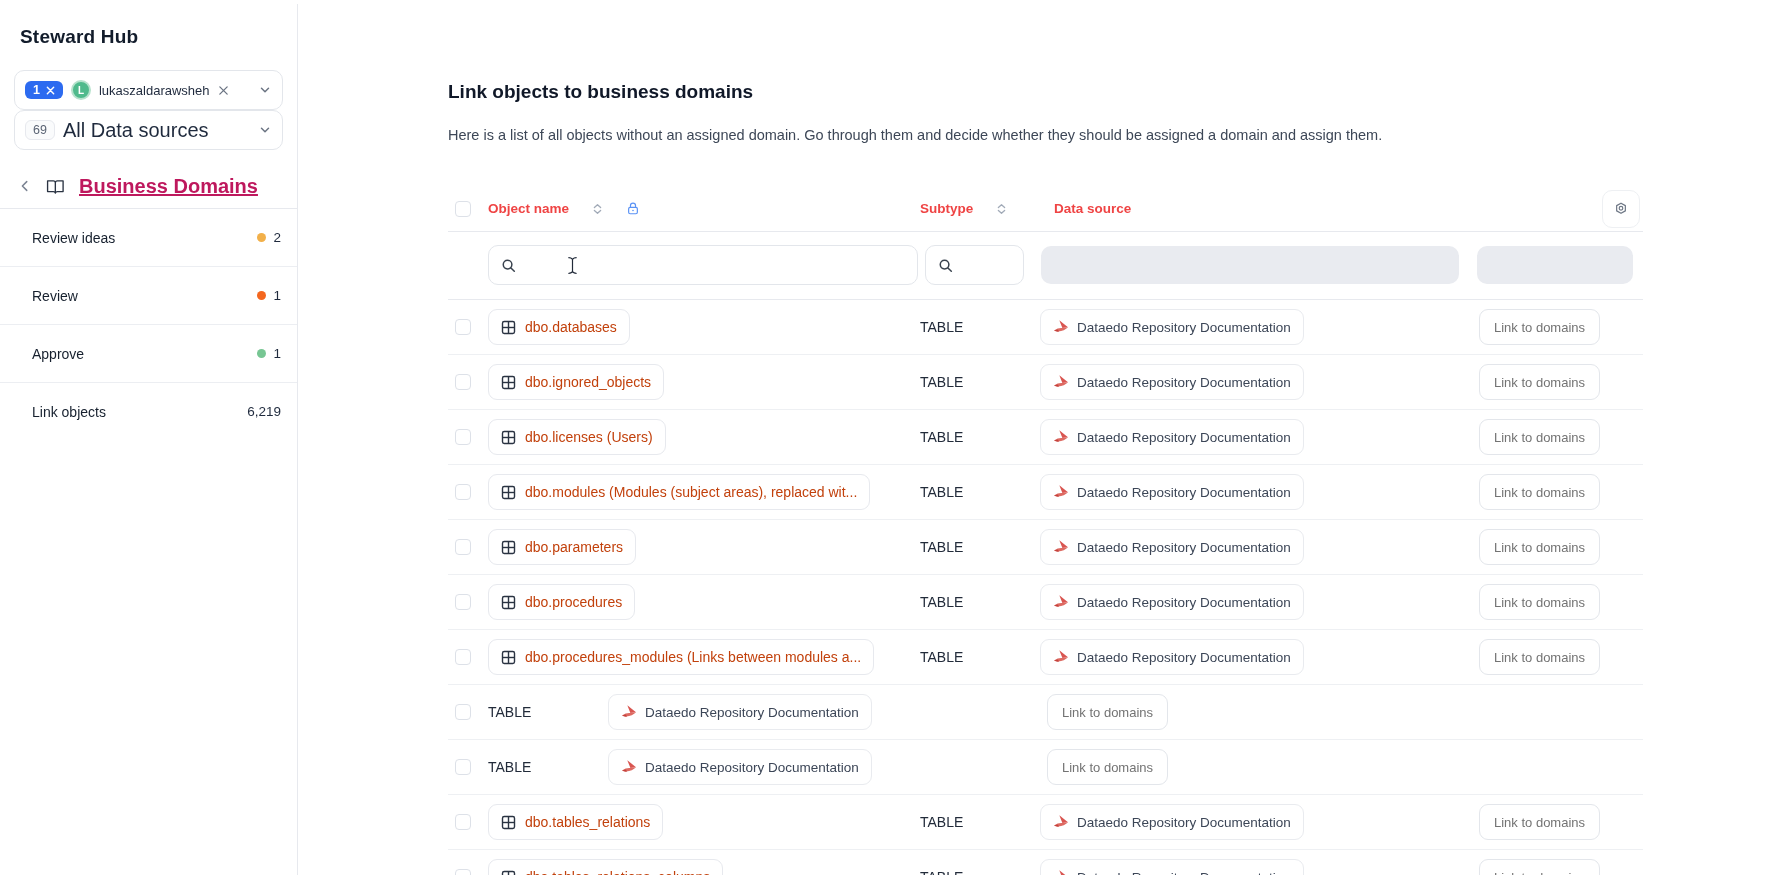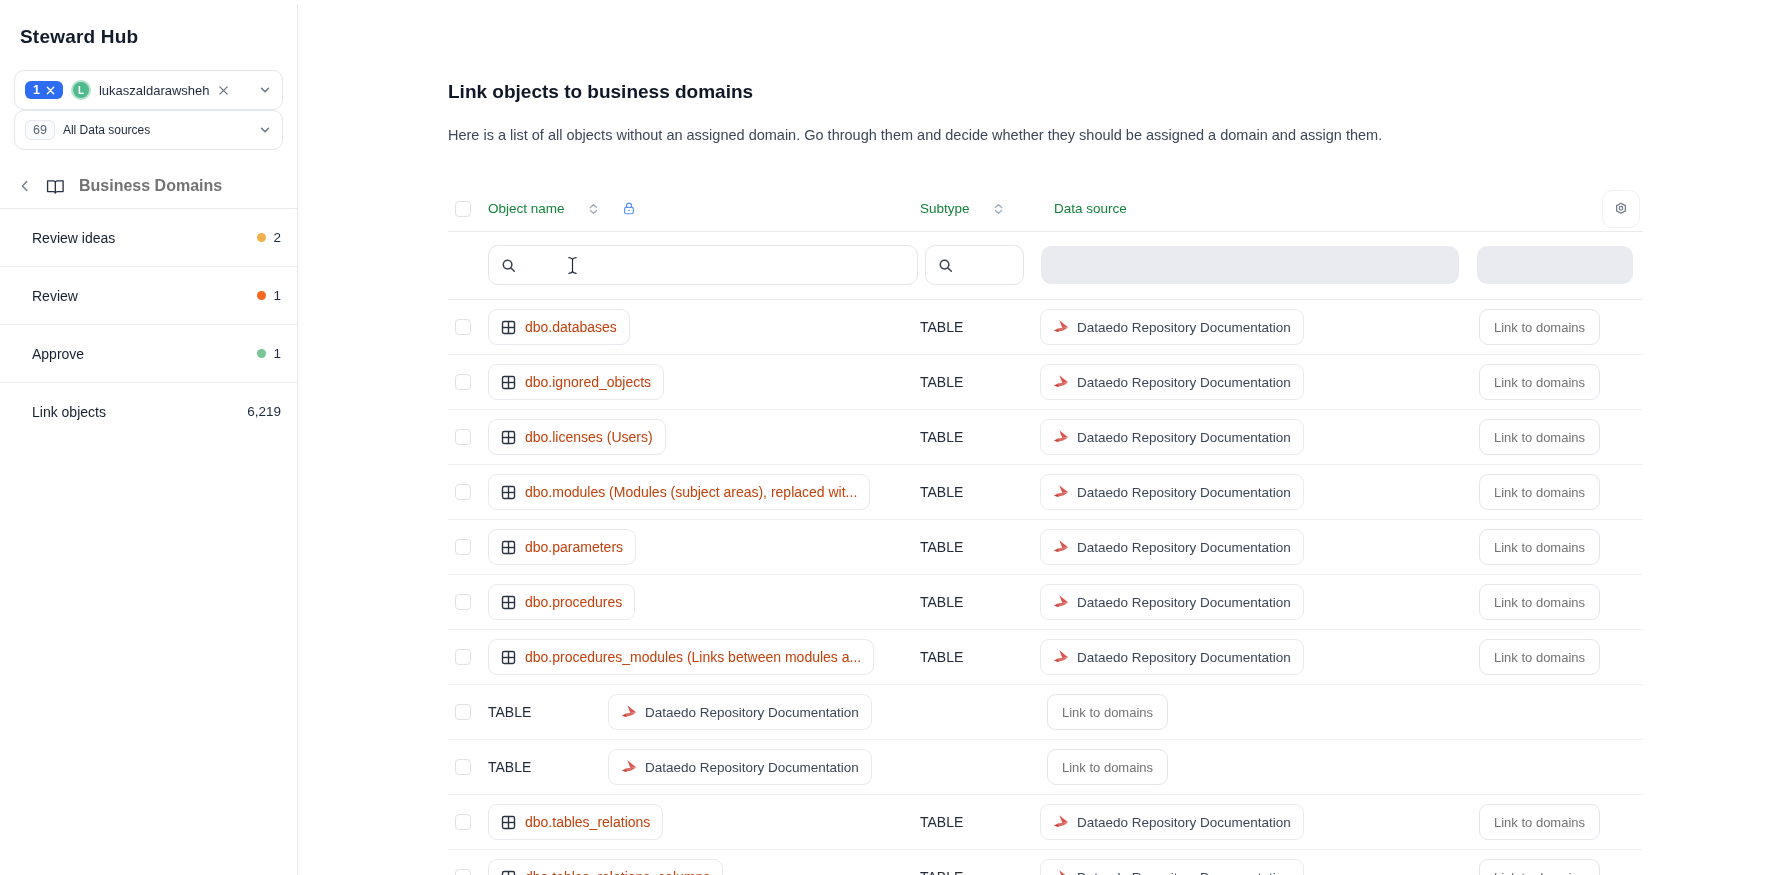--- a/index.html
+++ b/index.html
@@ -15,34 +15,34 @@
   .select-box{margin:0 14px;height:40px;border:1px solid #e3e6eb;border-radius:10px;display:flex;align-items:center;padding:0 10px;gap:8px;box-sizing:border-box;background:#fff;cursor:pointer;}
   .select-user{margin-top:22px;}
   .select-src{}
   .chip-count{background:#2d6bf0;color:#fff;border-radius:6px;font-size:12.5px;font-weight:600;padding:3px 8px;display:inline-flex;align-items:center;gap:6px;line-height:1;}
   .chip-count svg{display:block;}
   .avatar{width:20px;height:20px;border-radius:50%;background:#4fba8c;border:2px solid #b5e2cc;box-sizing:border-box;color:#fff;font-size:10px;font-weight:700;display:flex;align-items:center;justify-content:center;flex:0 0 auto;}
   .user-name{font-size:13px;color:#1f2a3d;white-space:nowrap;}
   .icon-btn-inline{display:inline-flex;align-items:center;justify-content:center;cursor:pointer;}
   .sel-caret{margin-left:auto;display:flex;}
   .badge-69{border:1px solid #e7e9ee;background:#fafbfc;color:#5b6474;border-radius:6px;font-size:12.5px;padding:3px 7px;line-height:1;}
-  .src-label{font-size:12px;color:#1f2a3d;}
+  .src-label{font-size:20px;color:#1f2a3d;}
   .section-row{margin-top:14px;height:44px;display:flex;align-items:center;gap:14px;padding-left:18px;border-bottom:1px solid #e7e9ee;}
-  .section-label{font-size:16px;font-weight:600;color:#737373;}
+  .section-label{font-size:20px;font-weight:600;color:#be185d;text-decoration:underline;}
   .side-item{height:57px;display:flex;align-items:center;padding:0 16px 0 32px;border-bottom:1px solid #eceef2;font-size:14px;color:#16202e;cursor:pointer;background:#fff;}
   .side-item:last-child{border-bottom:none;}
   .side-item .meta{margin-left:auto;display:flex;align-items:center;gap:7px;font-size:13.5px;color:#1f2a3d;}
   .dot{width:9px;height:9px;border-radius:50%;display:inline-block;}
   
   .main{position:absolute;left:298px;top:0;width:1477px;height:875px;box-sizing:border-box;padding:78px 0 0 150px;}
   .page-title{margin:0;font-size:19px;font-weight:700;color:#101828;line-height:28px;}
   .page-desc{margin:18px 0 0 0;font-size:14.5px;color:#3d4757;line-height:22px;}
   .table{width:1195px;margin-top:40px;}
   .thead{display:flex;align-items:center;height:45px;border-bottom:1px solid #e7e9ee;position:relative;}
-  .th-label{font-size:13.5px;font-weight:400;color:#15803d;display:inline-flex;align-items:center;gap:22px;}
+  .th-label{font-size:13.5px;font-weight:700;color:#ef4444;display:inline-flex;align-items:center;gap:22px;}
   .col-check{width:40px;flex:0 0 auto;display:flex;align-items:center;}
   .col-name{width:432px;flex:0 0 auto;display:flex;align-items:center;}
   .col-subtype{width:120px;flex:0 0 auto;display:flex;align-items:center;}
   .col-source{width:439px;flex:0 0 auto;display:flex;align-items:flex-start;}
   .col-action{flex:1;display:flex;align-items:center;}
   .checkbox{width:16px;height:16px;border:1.5px solid #dde1e8;border-radius:4px;background:#fff;margin-left:7px;box-sizing:border-box;cursor:pointer;}
   .gear-btn{position:absolute;right:3px;top:4px;width:36px;height:36px;border:1px solid #eef0f3;border-radius:10px;background:#fff;display:flex;align-items:center;justify-content:center;cursor:pointer;}
   .tfilter{position:relative;height:67px;border-bottom:1px solid #e7e9ee;}
   .search-input{position:absolute;border:1px solid #e3e6eb;border-radius:10px;background:#fff;display:flex;align-items:center;padding:0 12px;gap:9px;box-sizing:border-box;}
   .f-search1{left:40px;top:13px;width:430px;height:40px;}

